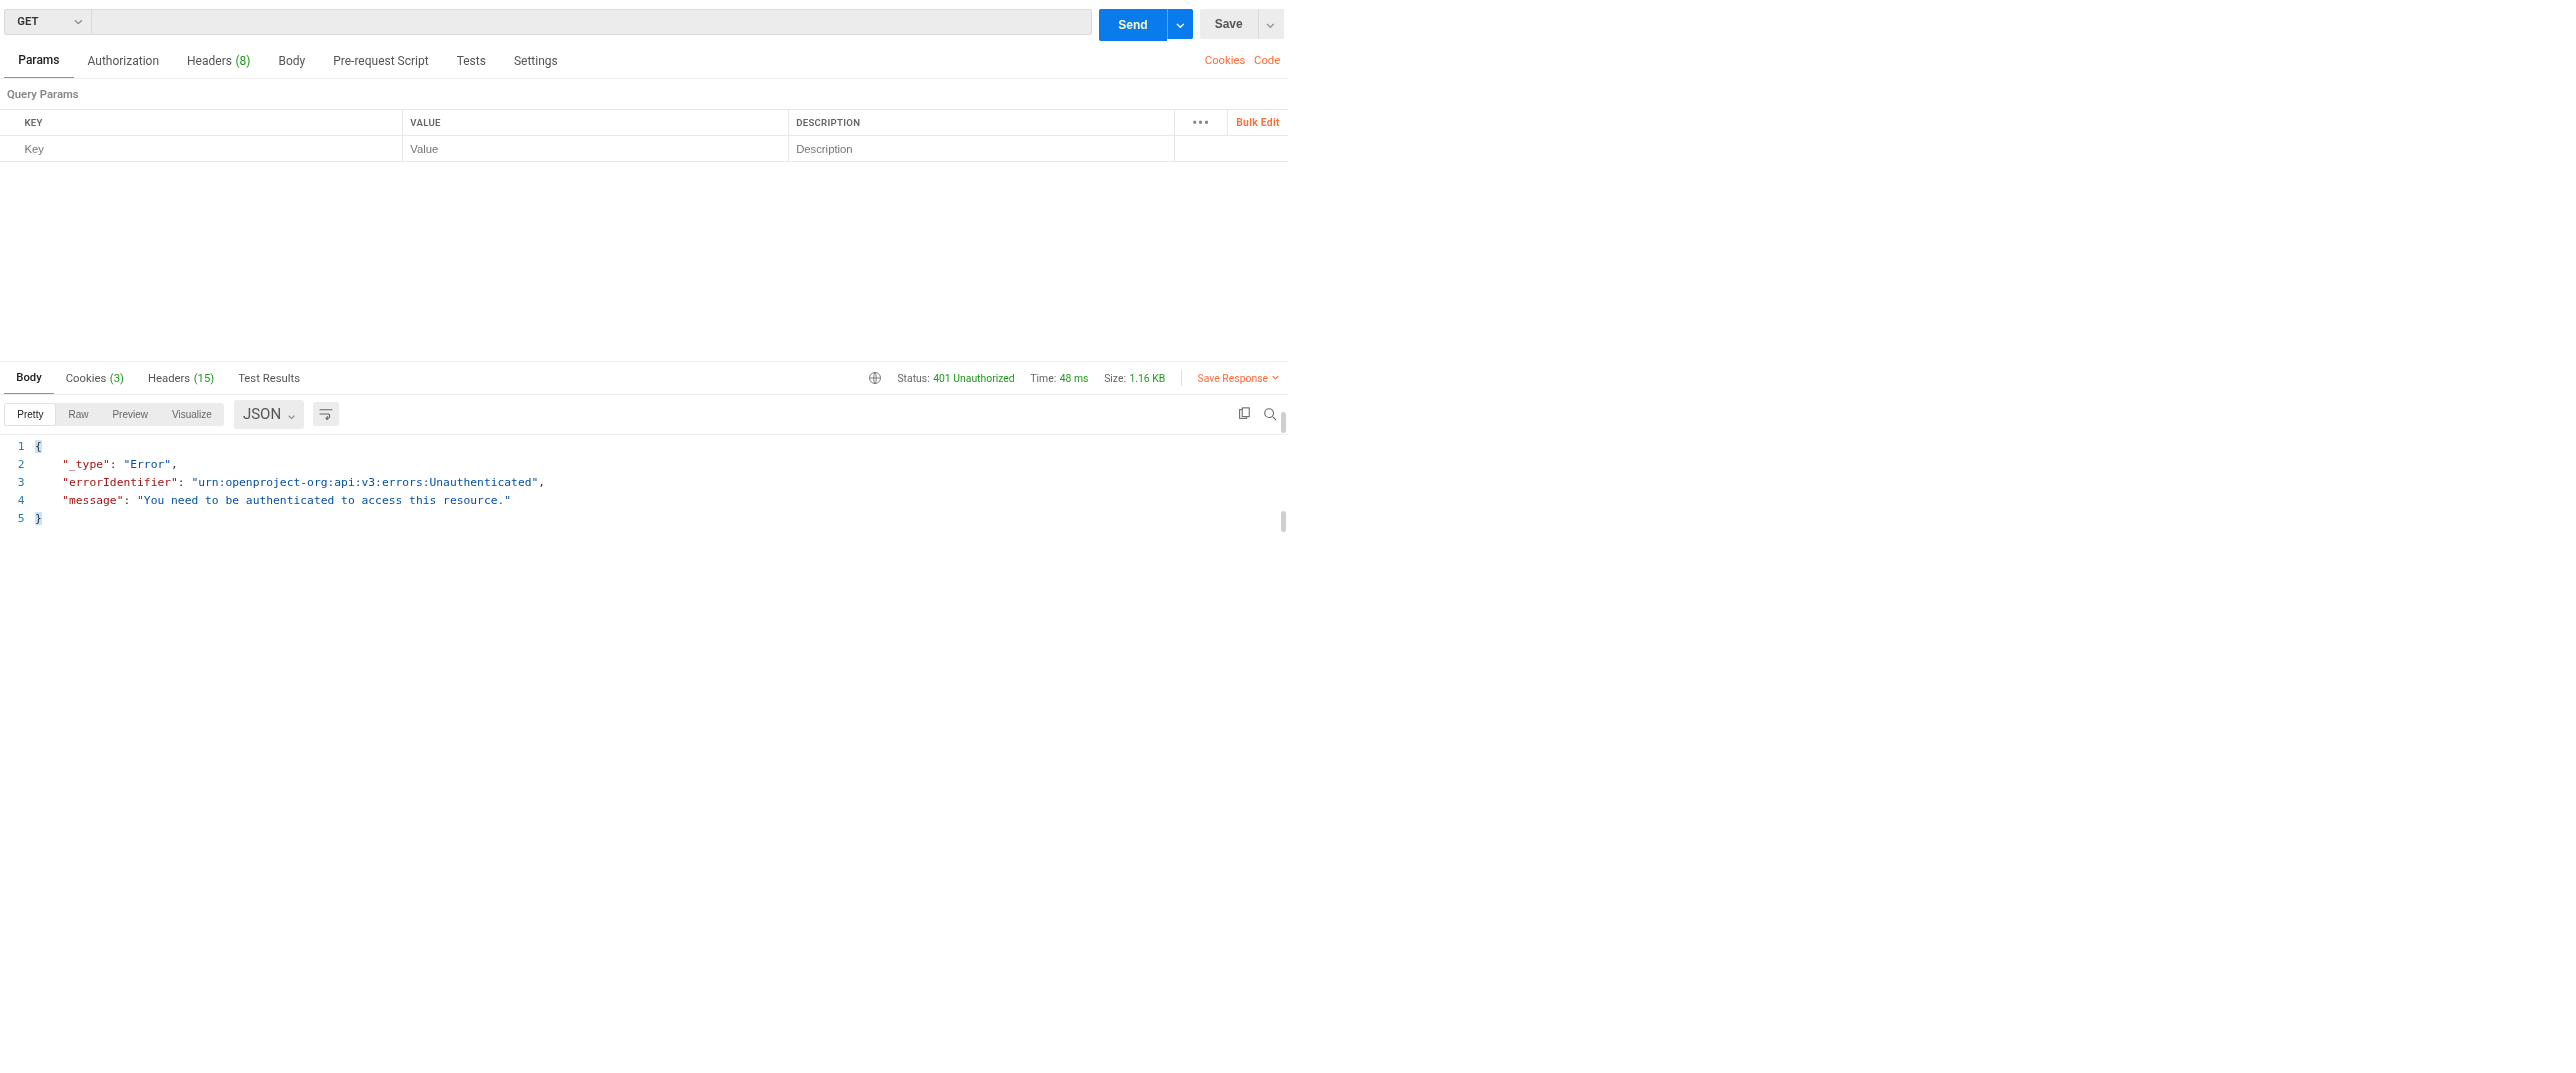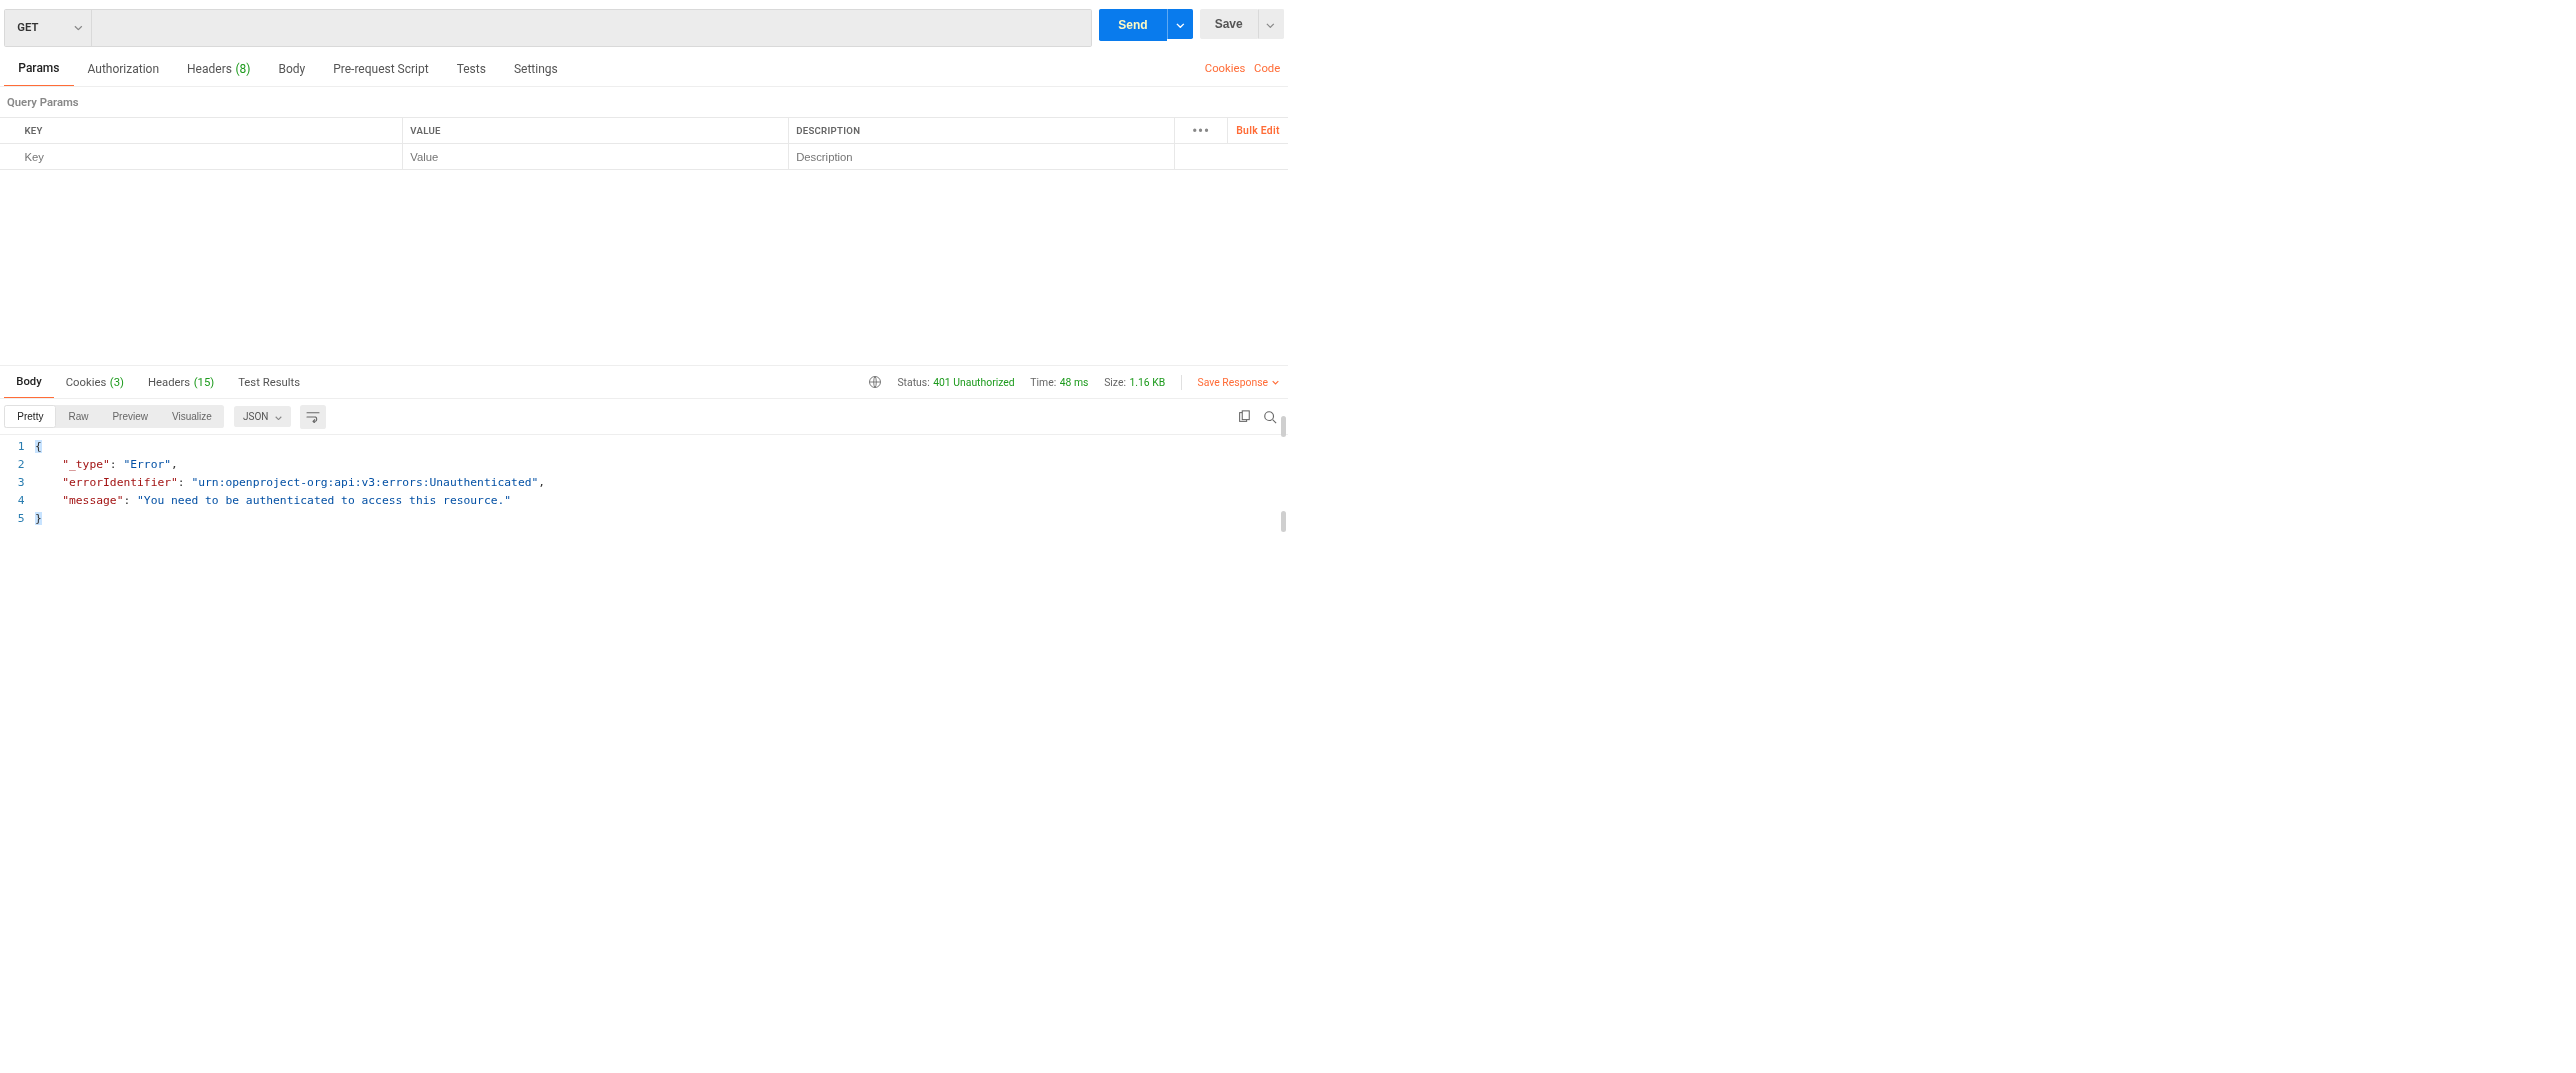--- a/index.html
+++ b/index.html
@@ -20,21 +20,21 @@
     align-items: stretch;
     gap: 7px;
     padding: 8.7px 4.3px 5.2px 4.3px;
   }
   .method-url-group {
     display: flex;
     flex: 1;
     border: 0.9px solid #d9d9d9;
     border-radius: 1.7px;
     background: #ececec;
-    height: 38px;
+    height: 26px;
   }
   .method-select {
     display: flex;
     align-items: center;
     padding: 0 8.7px 0 12px;
     min-width: 87px;
     background: #ececec;
     border-right: 0.9px solid #d9d9d9;
     cursor: pointer;
     position: relative;
@@ -293,21 +293,21 @@
     border-radius: 2.6px;
   }
   .format-select {
     margin-left: 10.4px;
     display: flex;
     align-items: center;
     gap: 7px;
     background: #ececec;
     border-radius: 2.6px;
     padding: 5.2px 8.7px;
-    font-size: 10px;
+    font-size: 15px;
     color: #555;
     cursor: pointer;
   }
   .wrap-btn {
     margin-left: 8.7px;
     width: 26px;
     height: 24px;
     display: flex;
     align-items: center;
     justify-content: center;

